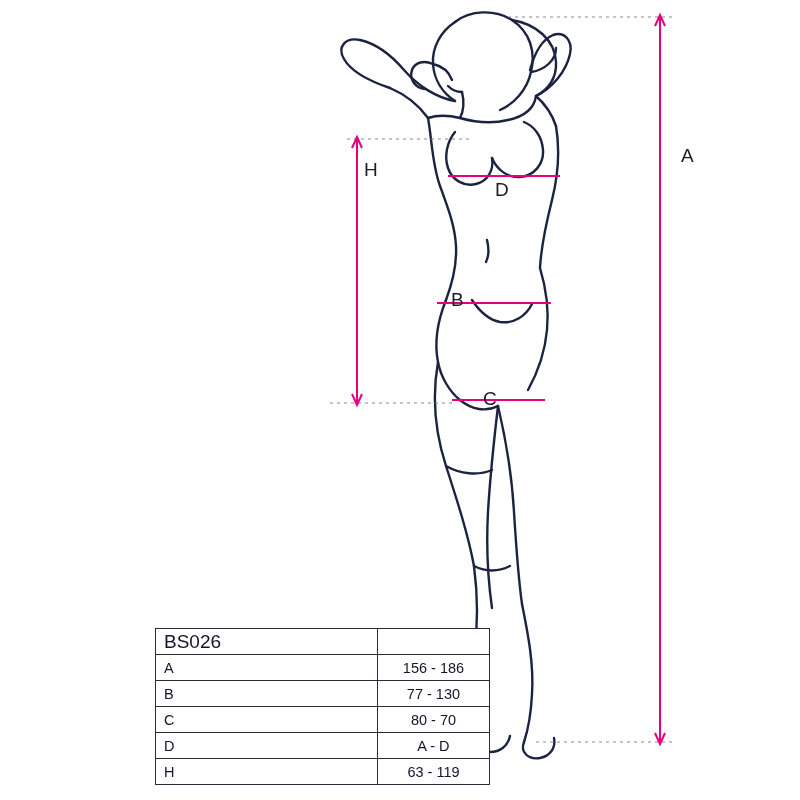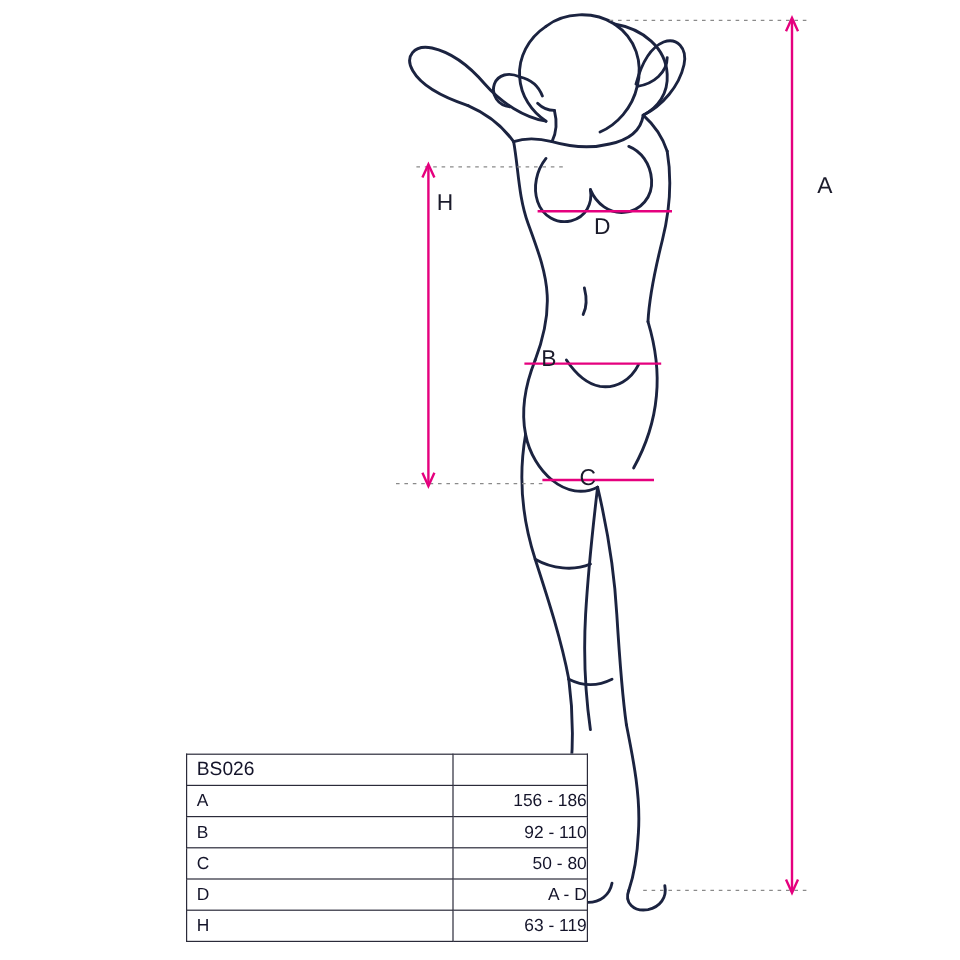--- a/index.html
+++ b/index.html
@@ -48,25 +48,25 @@
     color: #14142a;
     font-family: "Liberation Sans", sans-serif;
     padding: 0;
   }
   .size-table td.code {
     padding-left: 8px;
     text-align: left;
     width: 220px;
   }
   .size-table td.val {
-    text-align: right;
+    text-align: center;
     width: 115px;
   }
   .size-table tr.header td.code {
-    font-size: 16px;
+    font-size: 19px;
   }
 </style>
 </head>
 <body>
 
 <div id="canvas">
 
   <svg class="figure-layer" viewBox="0 0 800 800">
 
     <g fill="none" stroke="#1b2340" stroke-width="2.4" stroke-linecap="round" stroke-linejoin="round">
@@ -155,25 +155,25 @@
       <tr class="header">
         <td class="code">BS026</td>
         <td class="val"></td>
       </tr>
       <tr>
         <td class="code">A</td>
         <td class="val">156 - 186</td>
       </tr>
       <tr>
         <td class="code">B</td>
-        <td class="val">92 - 110</td>
+        <td class="val">77 - 130</td>
       </tr>
       <tr>
         <td class="code">C</td>
-        <td class="val">50 - 80</td>
+        <td class="val">80 - 70</td>
       </tr>
       <tr>
         <td class="code">D</td>
         <td class="val">A - D</td>
       </tr>
       <tr>
         <td class="code">H</td>
         <td class="val">63 - 119</td>
       </tr>
     </tbody>

